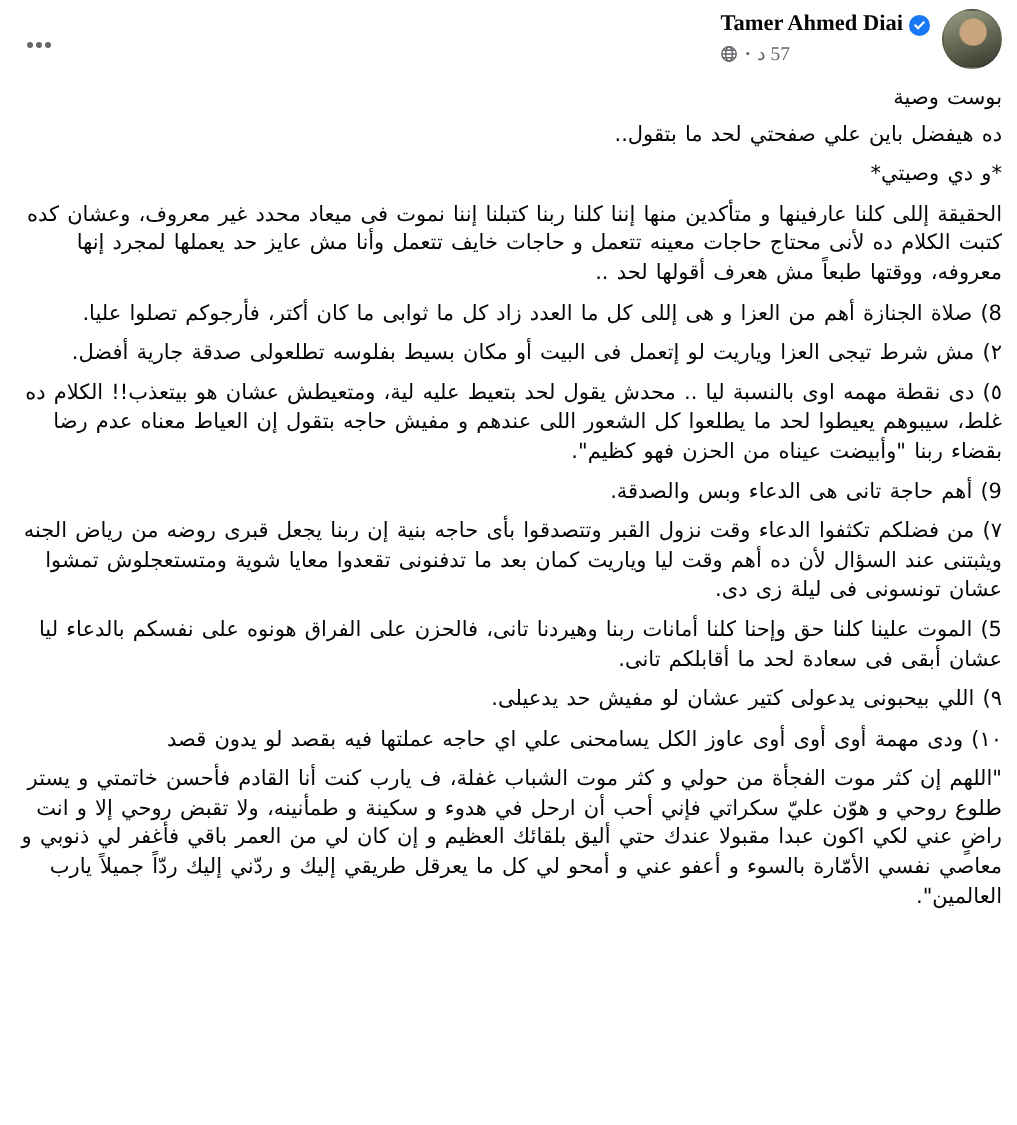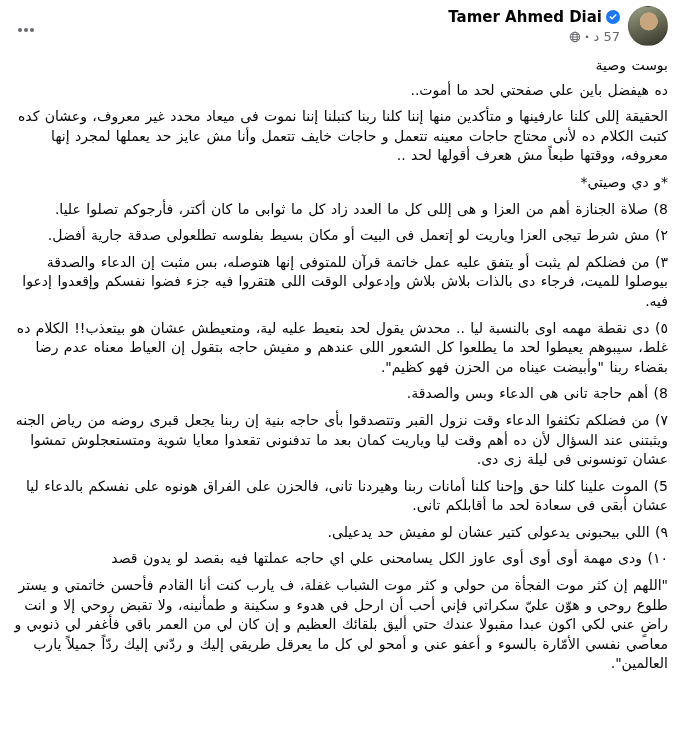--- a/index.html
+++ b/index.html
@@ -14,21 +14,21 @@
 
   
   .header { display:flex; direction:rtl; align-items:flex-start; gap:8px; }
   .avatar {
     width:40px; height:40px; border-radius:50%; flex:0 0 auto;
     background:
       radial-gradient(circle at 52% 38%, #c9a57e 0 29%, rgba(0,0,0,0) 30%),
       linear-gradient(160deg,#9aa388 0%, #6b6d58 45%, #35342b 100%);
     border:1px solid rgba(0,0,0,.1);
   }
-  .header-text { display:flex; flex-direction:column; padding-top:2px; gap:3px; }
+  .header-text { display:flex; flex-direction:column; align-items:flex-end; padding-top:2px; gap:3px;font-family:Liberation Serif, serif; }
   .author-line { display:flex; direction:ltr; align-items:center; gap:4px; }
   .author { font-weight:bold; font-size:15px; color:#050505; cursor:pointer; }
   .verified { display:inline-flex; line-height:0; }
   .meta-line { display:flex; direction:rtl; align-items:center; gap:4px; color:#65676b; font-size:13px; }
   .meta-dot { font-weight:bold; }
   .globe { display:inline-flex; line-height:0; }
   .more-btn {
     margin-inline-start:auto; 
     width:32px; height:32px; border-radius:50%;
     display:flex; align-items:center; justify-content:center;
@@ -75,28 +75,27 @@
       <svg width="20" height="20" viewBox="0 0 20 20" fill="#65676b" aria-hidden="true">
         <circle cx="4" cy="10" r="2"></circle>
         <circle cx="10" cy="10" r="2"></circle>
         <circle cx="16" cy="10" r="2"></circle>
       </svg>
     </div>
   </div>
 
   <div class="body">
     <p class="title">بوست وصية</p>
-    <p>ده هيفضل باين علي صفحتي لحد ما أموت..</p>
+    <p>ده هيفضل باين علي صفحتي لحد ما بتقول..</p>
+    <p>*و دي وصيتي*</p>
     <p>الحقيقة إللى كلنا عارفينها و متأكدين منها إننا كلنا ربنا كتبلنا إننا نموت فى ميعاد محدد غير معروف، وعشان كده كتبت الكلام ده لأنى محتاج حاجات معينه تتعمل و حاجات خايف تتعمل وأنا مش عايز حد يعملها لمجرد إنها معروفه، ووقتها طبعاً مش هعرف أقولها لحد ..</p>
-    <p>*و دي وصيتي*</p>
     <p>8) صلاة الجنازة أهم من العزا و هى إللى كل ما العدد زاد كل ما ثوابى ما كان أكتر، فأرجوكم تصلوا عليا.</p>
     <p>٢) مش شرط تيجى العزا وياريت لو إتعمل فى البيت أو مكان بسيط بفلوسه تطلعولى صدقة جارية أفضل.</p>
-    <p>٣) من فضلكم لم يثبت أو يتفق عليه عمل خاتمة قرآن للمتوفى إنها هتوصله، بس مثبت إن الدعاء والصدقة بيوصلوا للميت، فرجاء دى بالذات بلاش بلاش وإدعولى الوقت اللى هتقروا فيه جزء فضوا نفسكم وإقعدوا إدعوا فيه.</p>
     <p>٥) دى نقطة مهمه اوى بالنسبة ليا .. محدش يقول لحد بتعيط عليه لية، ومتعيطش عشان هو بيتعذب!! الكلام ده غلط، سيبوهم يعيطوا لحد ما يطلعوا كل الشعور اللى عندهم و مفيش حاجه بتقول إن العياط معناه عدم رضا بقضاء ربنا "وأبيضت عيناه من الحزن فهو كظيم".</p>
-    <p>8) أهم حاجة تانى هى الدعاء وبس والصدقة.</p>
+    <p>9) أهم حاجة تانى هى الدعاء وبس والصدقة.</p>
     <p>٧) من فضلكم تكثفوا الدعاء وقت نزول القبر وتتصدقوا بأى حاجه بنية إن ربنا يجعل قبرى روضه من رياض الجنه ويثبتنى عند السؤال لأن ده أهم وقت ليا وياريت كمان بعد ما تدفنونى تقعدوا معايا شوية ومتستعجلوش تمشوا عشان تونسونى فى ليلة زى دى.</p>
     <p>5) الموت علينا كلنا حق وإحنا كلنا أمانات ربنا وهيردنا تانى، فالحزن على الفراق هونوه على نفسكم بالدعاء ليا عشان أبقى فى سعادة لحد ما أقابلكم تانى.</p>
     <p>٩) اللي بيحبونى يدعولى كتير عشان لو مفيش حد يدعيلى.</p>
     <p>١٠) ودى مهمة أوى أوى أوى عاوز الكل يسامحنى علي اي حاجه عملتها فيه بقصد لو يدون قصد</p>
     <p>"اللهم إن كثر موت الفجأة من حولي و كثر موت الشباب غفلة، ف يارب كنت أنا القادم فأحسن خاتمتي و يستر طلوع روحي و هوّن عليّ سكراتي فإني أحب أن ارحل في هدوء و سكينة و طمأنينه، ولا تقبض روحي إلا و انت راضٍ عني لكي اكون عبدا مقبولا عندك حتي أليق بلقائك العظيم و إن كان لي من العمر باقي فأغفر لي ذنوبي و معاصي نفسي الأمّارة بالسوء و أعفو عني و أمحو لي كل ما يعرقل طريقي إليك و ردّني إليك ردّاً جميلاً يارب العالمين".</p>
   </div>
 
 </div>
 
 </body></html>

